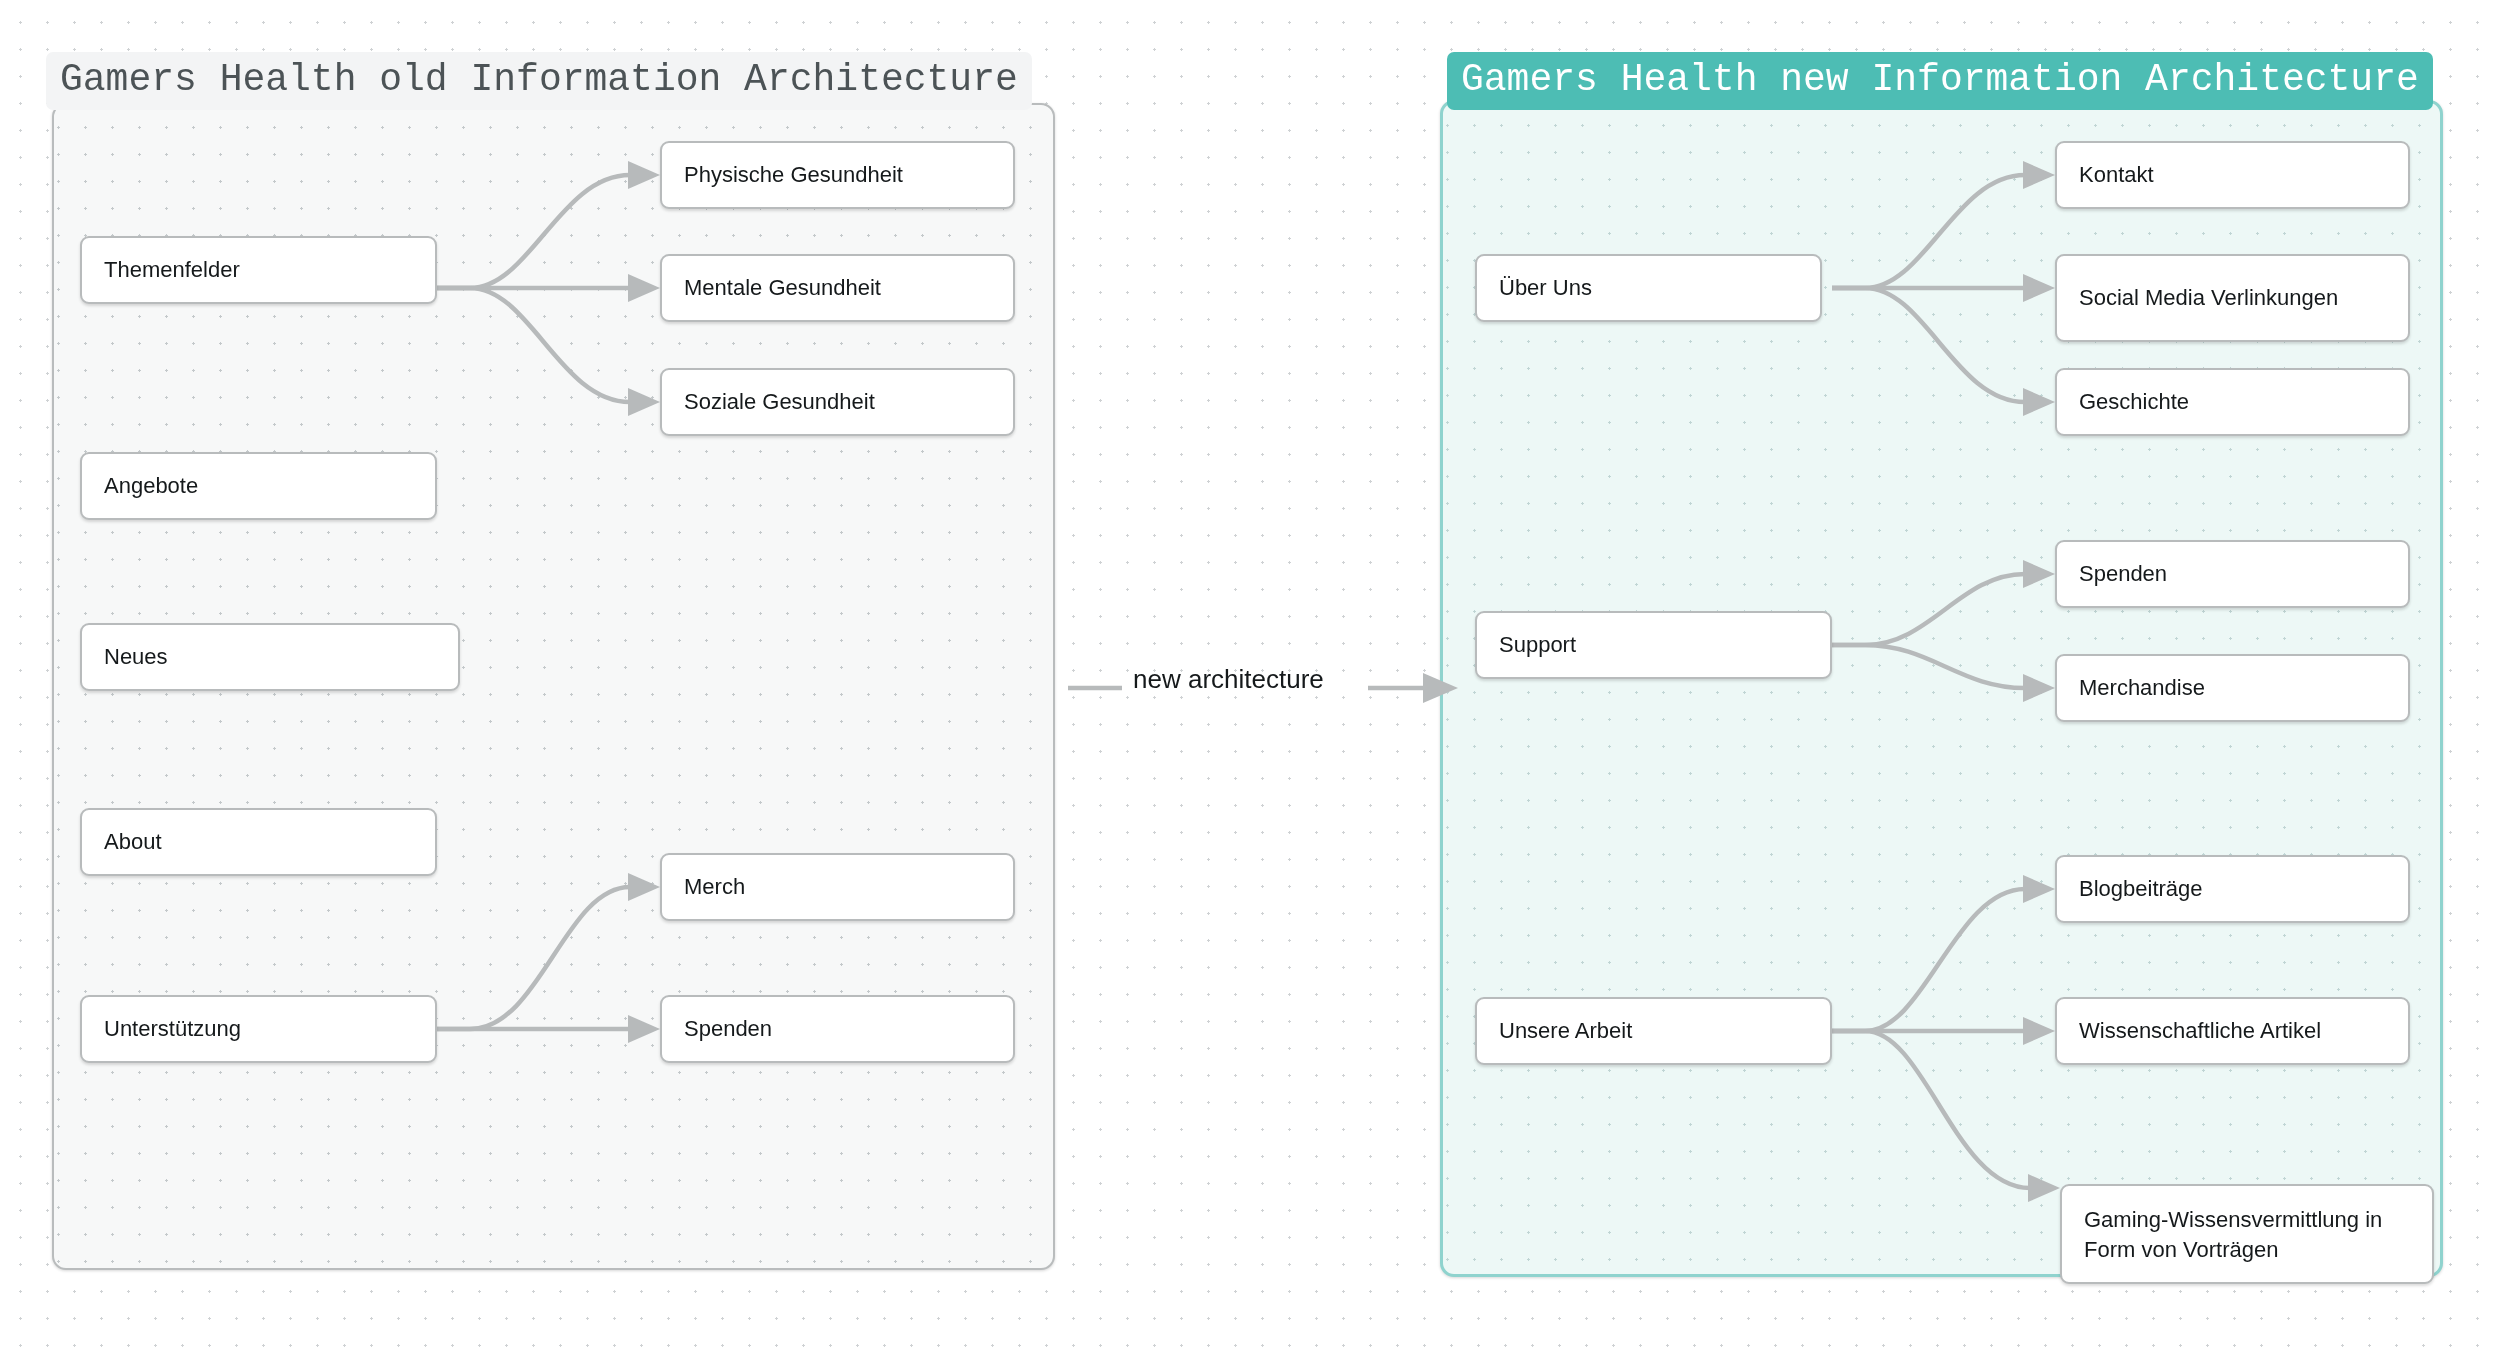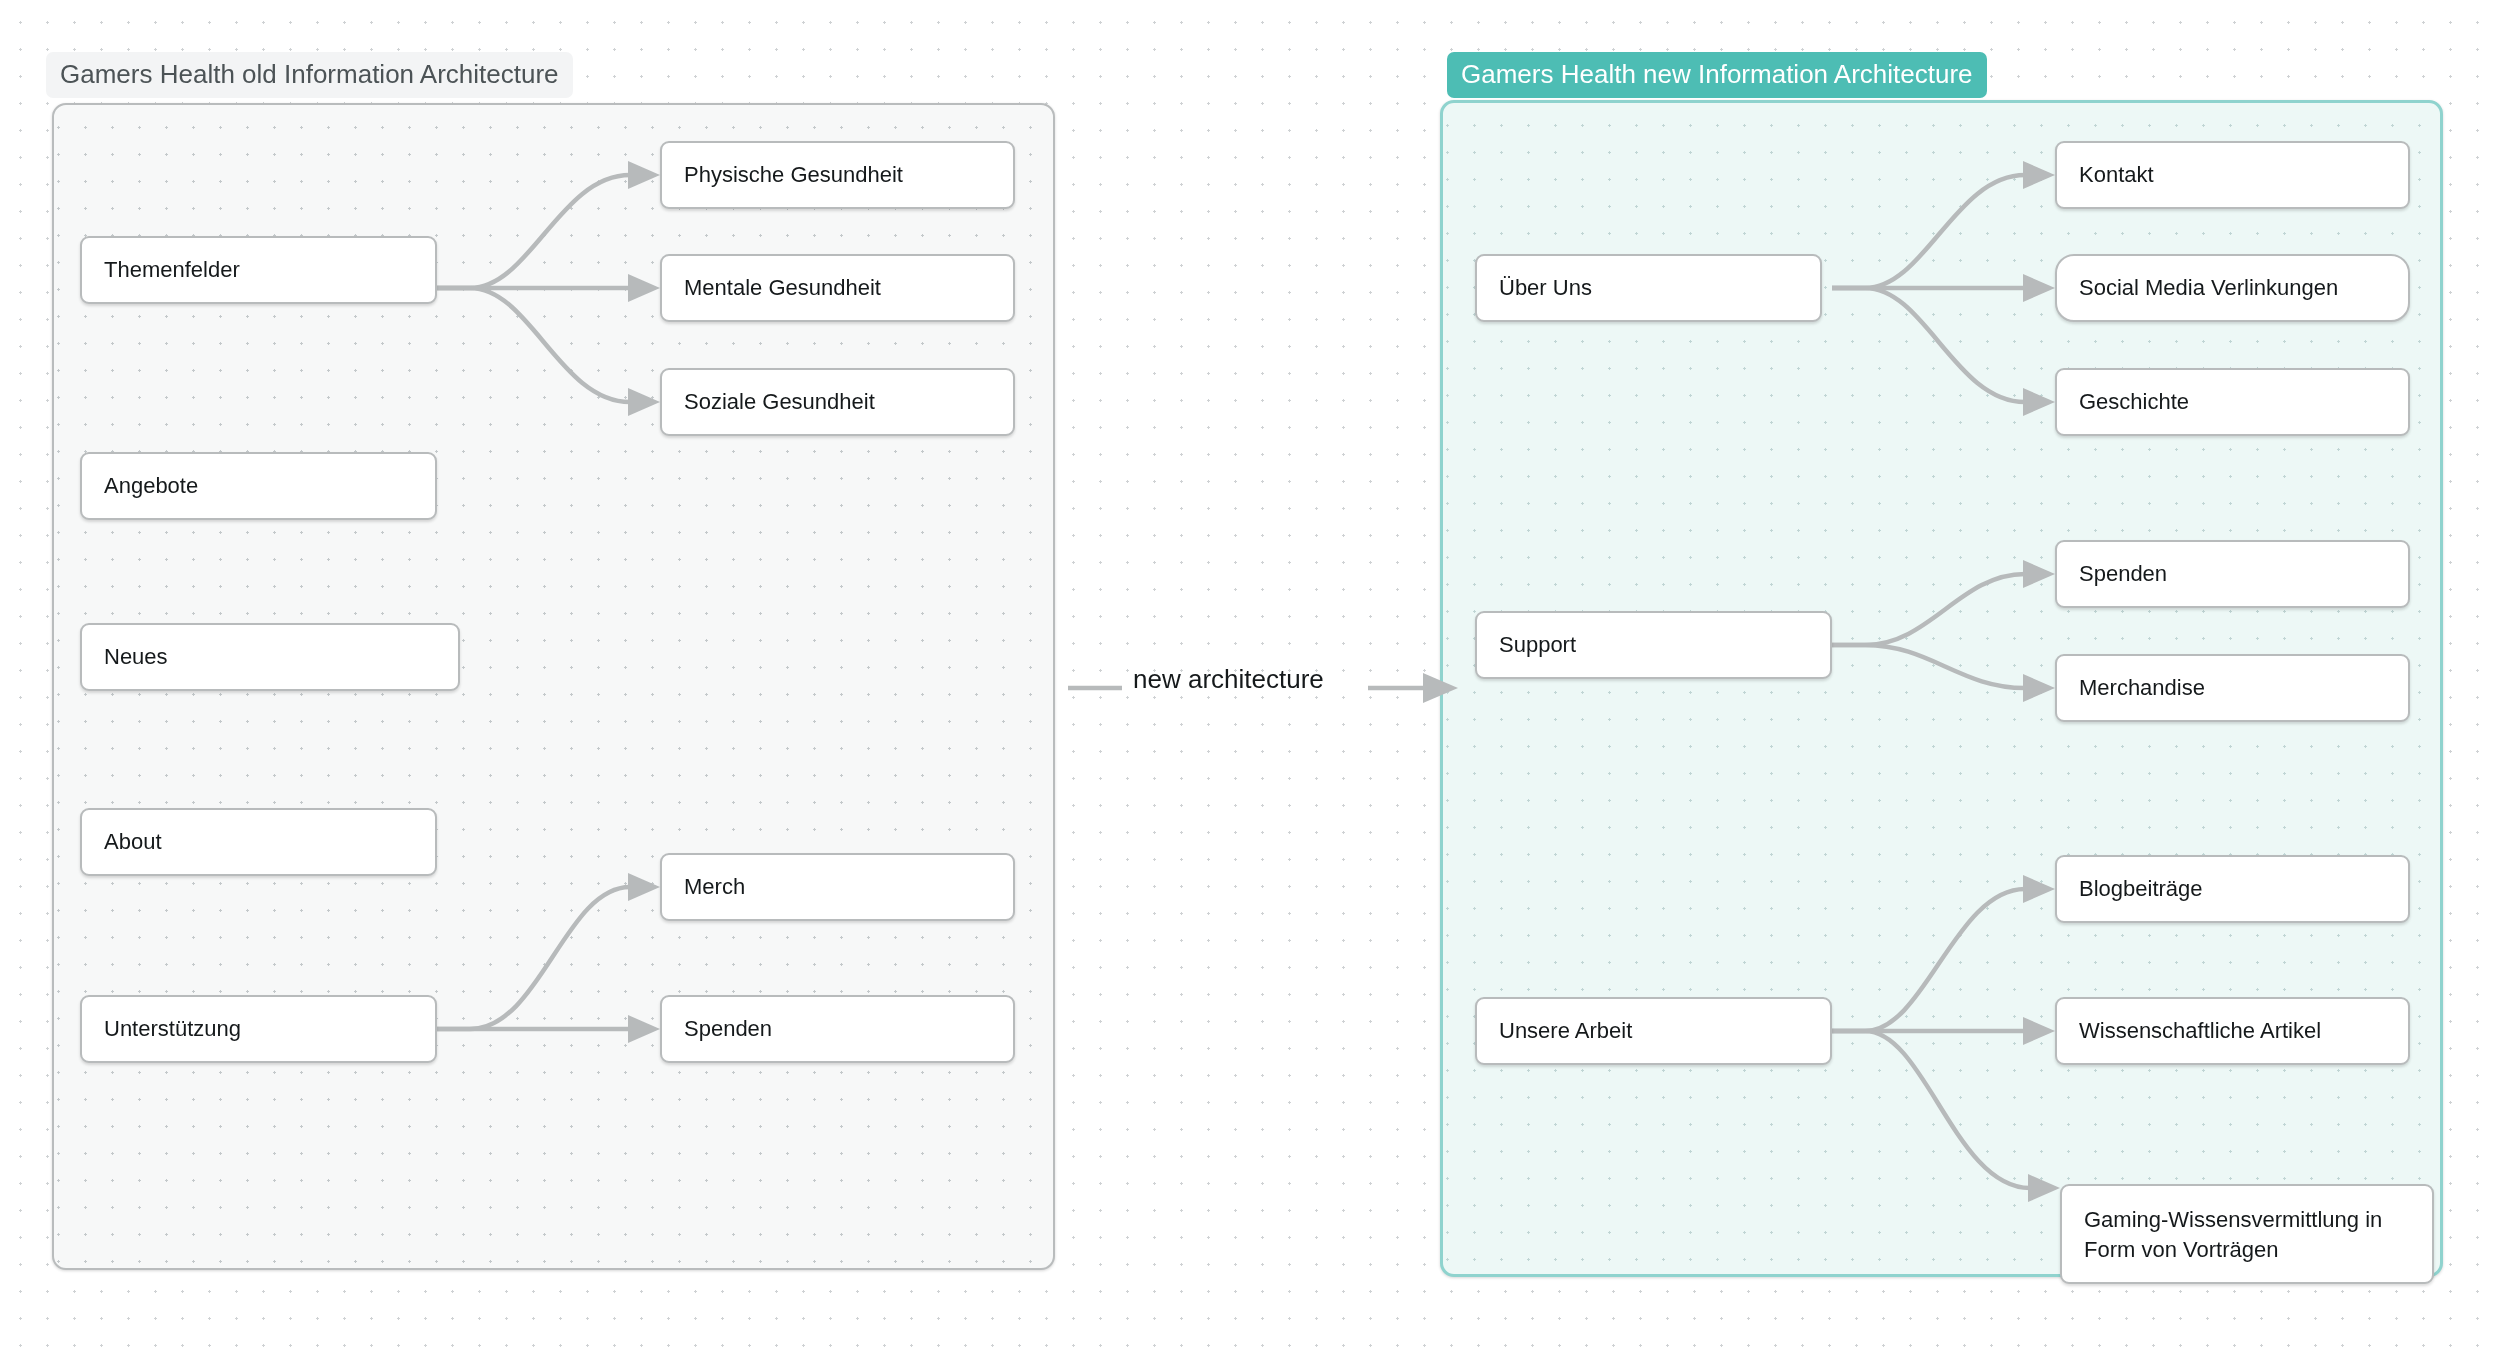--- a/index.html
+++ b/index.html
@@ -55,25 +55,26 @@
     background: #edf8f6;
     border: 3px solid #8fd3ce;
   }
   #panel-new .panel-inner-grid {
     background-image: radial-gradient(circle, rgba(110,150,150,0.35) 1.1px, transparent 1.2px);
   }
 
   
   .panel-title {
     position: absolute;
-    font-size: 26px;
+    font-size: 38px;
     line-height: 1;
     white-space: nowrap;
     padding: 9px 14px 11px 14px;
     border-radius: 7px;
+    font-family: Liberation Mono, monospace;
   }
   #title-old {
     left: 46px; top: 52px;
     color: #4c5356;
     background: #f3f4f5;
   }
   #title-new {
     left: 1447px; top: 52px;
     color: #ffffff;
     background: #4dbdb4;
@@ -215,21 +216,21 @@
   <div class="node" style="left:1475px; top:611px; width:357px; height:68px;">
     <span>Support</span>
   </div>
   <div class="node" style="left:1475px; top:997px; width:357px; height:68px;">
     <span>Unsere Arbeit</span>
   </div>
 
   <div class="node" style="left:2055px; top:141px; width:355px; height:68px;">
     <span>Kontakt</span>
   </div>
-  <div class="node" style="left:2055px; top:254px; width:355px; height:68px;border-radius:19px;">
+  <div class="node" style="left:2055px; top:254px; width:355px; height:88px;">
     <span>Social Media Verlinkungen</span>
   </div>
   <div class="node" style="left:2055px; top:368px; width:355px; height:68px;align-items:center;">
     <span>Geschichte</span>
   </div>
   <div class="node" style="left:2055px; top:540px; width:355px; height:68px;">
     <span>Spenden</span>
   </div>
   <div class="node" style="left:2055px; top:654px; width:355px; height:68px;">
     <span>Merchandise</span>

